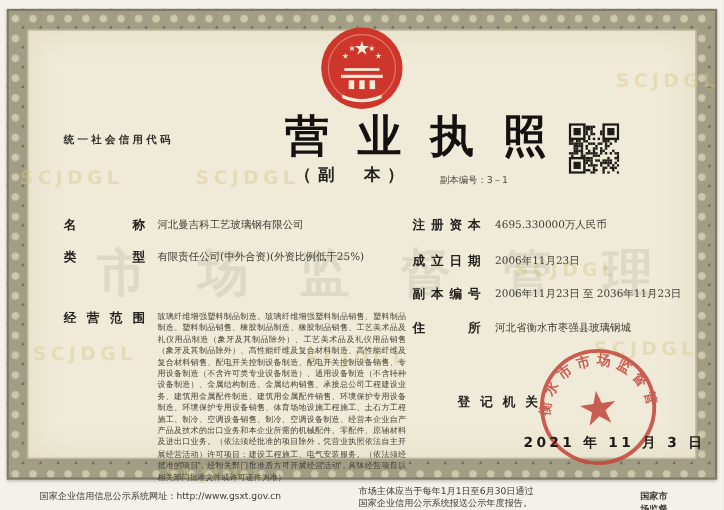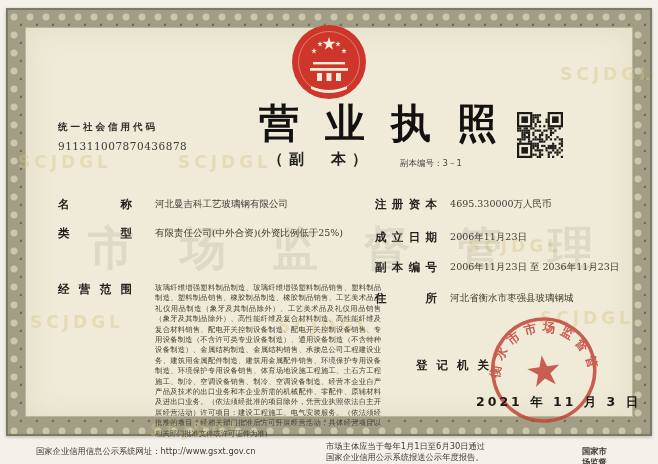--- a/index.html
+++ b/index.html
@@ -34,21 +34,21 @@
     font-size:15px;font-weight:bold;letter-spacing:6px;color:#23211d;z-index:2;}
   .copyno{position:absolute;left:400px;top:158px;font-size:8.5px;color:#4a463e;z-index:2;}
   .qr{position:absolute;left:517px;top:112px;z-index:2;}
   .qrtext{position:absolute;left:568px;top:112px;width:60px;font-size:7.6px;
     line-height:11.2px;color:#4a463e;z-index:2;text-align:justify;}
   
   .row{position:absolute;z-index:2;}
   .flabel{display:inline-block;width:74px;font-size:11.5px;font-weight:bold;color:#23211d;
     text-align:justify;text-align-last:justify;vertical-align:top;}
   .fvalue{display:inline-block;font-size:9.5px;color:#3d3a33;vertical-align:top;
-    font-family:"DejaVu Serif","Liberation Serif",serif;margin-left:18px;margin-top:1px;}
+    font-family:"DejaVu Serif","Liberation Serif",serif;margin-left:6px;margin-top:1px;}
   .scope{width:226px;font-size:7.3px;line-height:10.4px;text-align:justify;color:#45423a;}
   .rrow .flabel{width:62px;}
   .rrow .fvalue{width:178px;margin-left:8px;}
   
   .regorgan{position:absolute;left:416px;top:358px;font-size:11.5px;font-weight:bold;
     letter-spacing:9px;color:#23211d;z-index:2;}
   .seal{position:absolute;left:488px;top:314px;z-index:3;opacity:.85;transform:rotate(-8deg);}
   .issuedate{position:absolute;left:476px;top:394px;font-size:12.5px;font-weight:bold;
     letter-spacing:3px;color:#1c1a16;z-index:4;}
   
@@ -90,21 +90,20 @@
       <rect x="19" y="48" width="38" height="2.8" fill="#f2ecd9"></rect>
       <rect x="26" y="53" width="5" height="8" fill="#f2ecd9"></rect>
       <rect x="35.5" y="53" width="5" height="8" fill="#f2ecd9"></rect>
       <rect x="45" y="53" width="5" height="8" fill="#f2ecd9"></rect>
       <path d="M20,66 Q38,74 56,66 L56,69 Q38,77 20,69 Z" fill="#f2ecd9"></path>
     </svg>
   </div>
 
   <div class="credit">
     <div class="lab">统一社会信用代码</div>
-    <div class="code">911311007870436878</div>
   </div>
 
   <div class="title">营业执照</div>
   <div class="subtitle">（副　本）</div>
   <div class="copyno">副本编号：3－1</div>
 
   <div class="qr">
     <svg id="qrsvg" width="46" height="46" viewBox="0 0 46 46">
         <rect x="15.33" y="2.19" width="2.19" height="2.19" fill="#1d1b18"></rect>
         <rect x="17.52" y="2.19" width="2.19" height="2.19" fill="#1d1b18"></rect>

